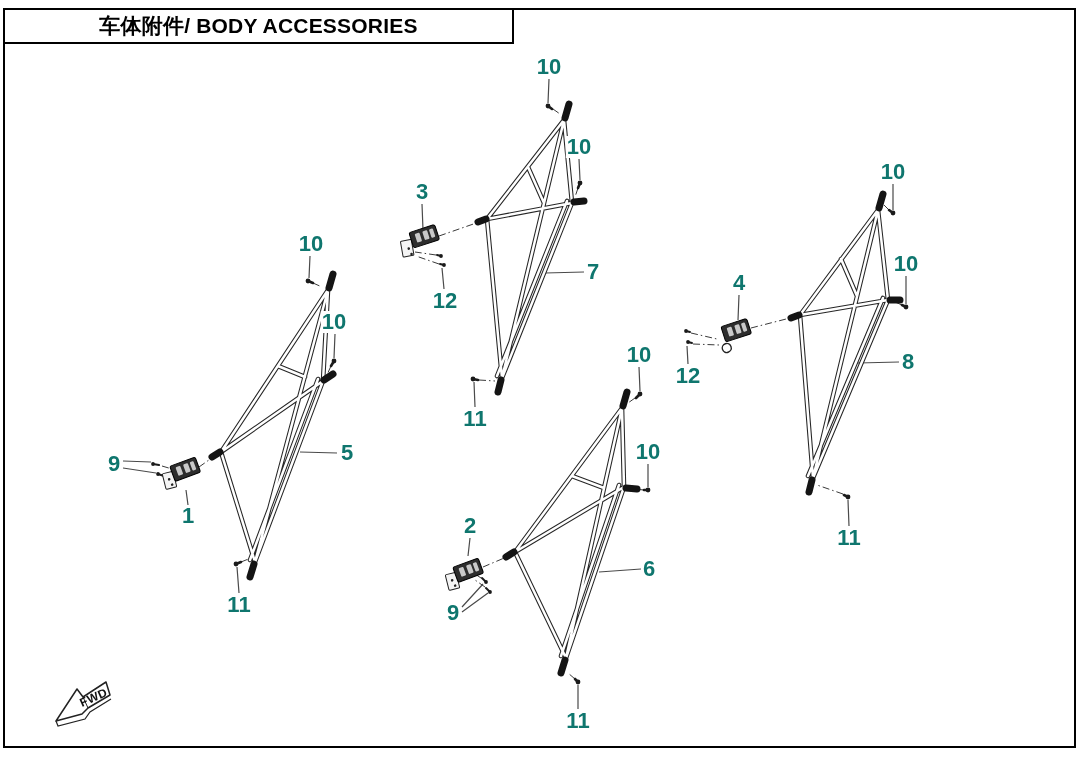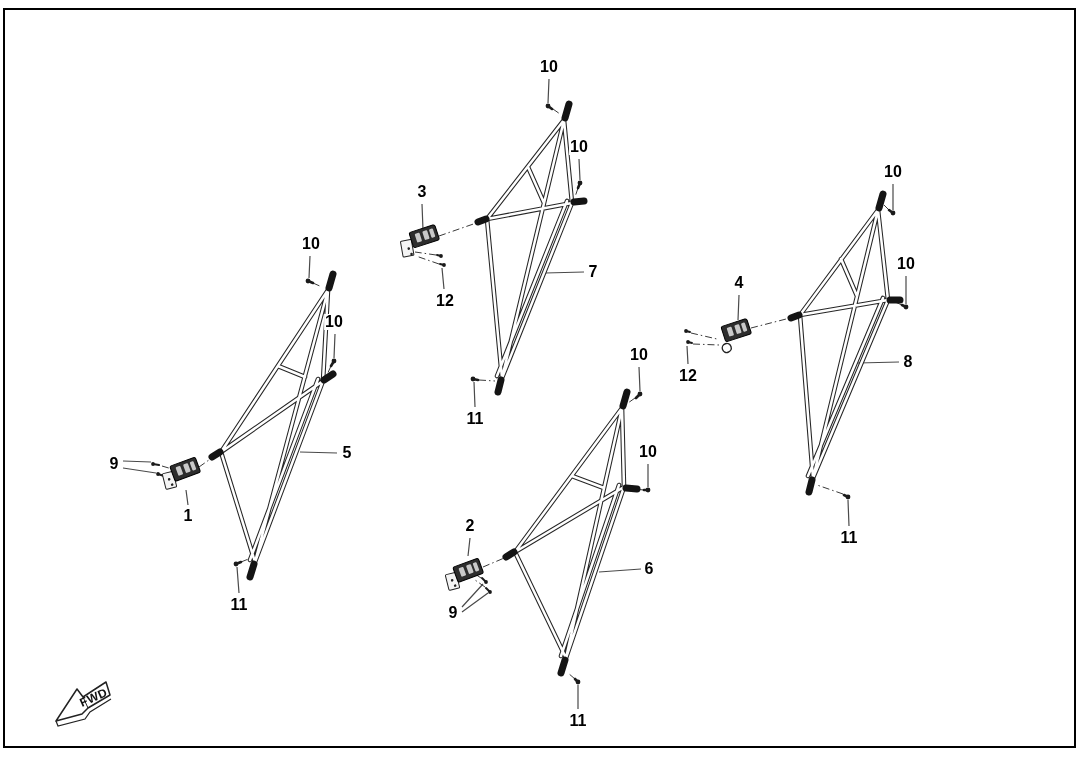--- a/index.html
+++ b/index.html
@@ -24,21 +24,21 @@
   .screw-stub{stroke:#1b1b1b;stroke-width:2;stroke-linecap:round;}
   .latch-body{fill:#2d2d2d;stroke:#000;stroke-width:1;}
   .latch-slot{fill:#c9c9c9;}
   .latch-plate{fill:#f4f4f4;stroke:#222;stroke-width:1;}
   .latch-hole{fill:#222;}
   .fwd-outline{fill:#fff;stroke:#222;stroke-width:1.5;stroke-linejoin:round;}
   .fwd-extra{fill:none;stroke:#222;stroke-width:1.2;}
   .fwd-text{font-size:12px;font-weight:700;fill:#111;letter-spacing:.5px;}
   #callout-layer{position:absolute;inset:0;pointer-events:none;}
   .callout{position:absolute;transform:translate(-50%,-50%);
-       font-size:16px;font-weight:600;color:#000000;line-height:1;
+       font-size:22px;font-weight:600;color:#0f766e;line-height:1;
        background:#fff;padding:0 1px;}
 </style>
 </head>
 <body>
 
 <div class="page">
   <div class="outer-border"></div>
 
   <svg class="diagram" width="1090" height="759" viewBox="0 0 1090 759">
 
@@ -165,20 +165,23 @@
     </g>
 
     <g>
       <path class="fwd-extra" d="M56,721 L58,726 L85,719 L90,712 L111,699"></path>
       <path class="fwd-outline" d="M56,721 L77,689 L83,697 L106,682 L110,695 L88,708 L82,714 Z"></path>
       <line x1="83" y1="697" x2="88" y2="708" stroke="#222" stroke-width="1"></line>
       <text class="fwd-text" transform="translate(82,707) rotate(-24)">FWD</text>
     </g>
   </svg>
 
+  <div class="title-box">
+    <span>车体附件/ BODY ACCESSORIES</span>
+  </div>
 
   <div id="callout-layer">
       <span class="callout" style="left: 311px; top: 244px;">10</span>
       <span class="callout" style="left: 334px; top: 322px;">10</span>
       <span class="callout" style="left: 114px; top: 464px;">9</span>
       <span class="callout" style="left: 188px; top: 516px;">1</span>
       <span class="callout" style="left: 347px; top: 453px;">5</span>
       <span class="callout" style="left: 239px; top: 605px;">11</span>
       <span class="callout" style="left: 422px; top: 192px;">3</span>
       <span class="callout" style="left: 445px; top: 301px;">12</span>

